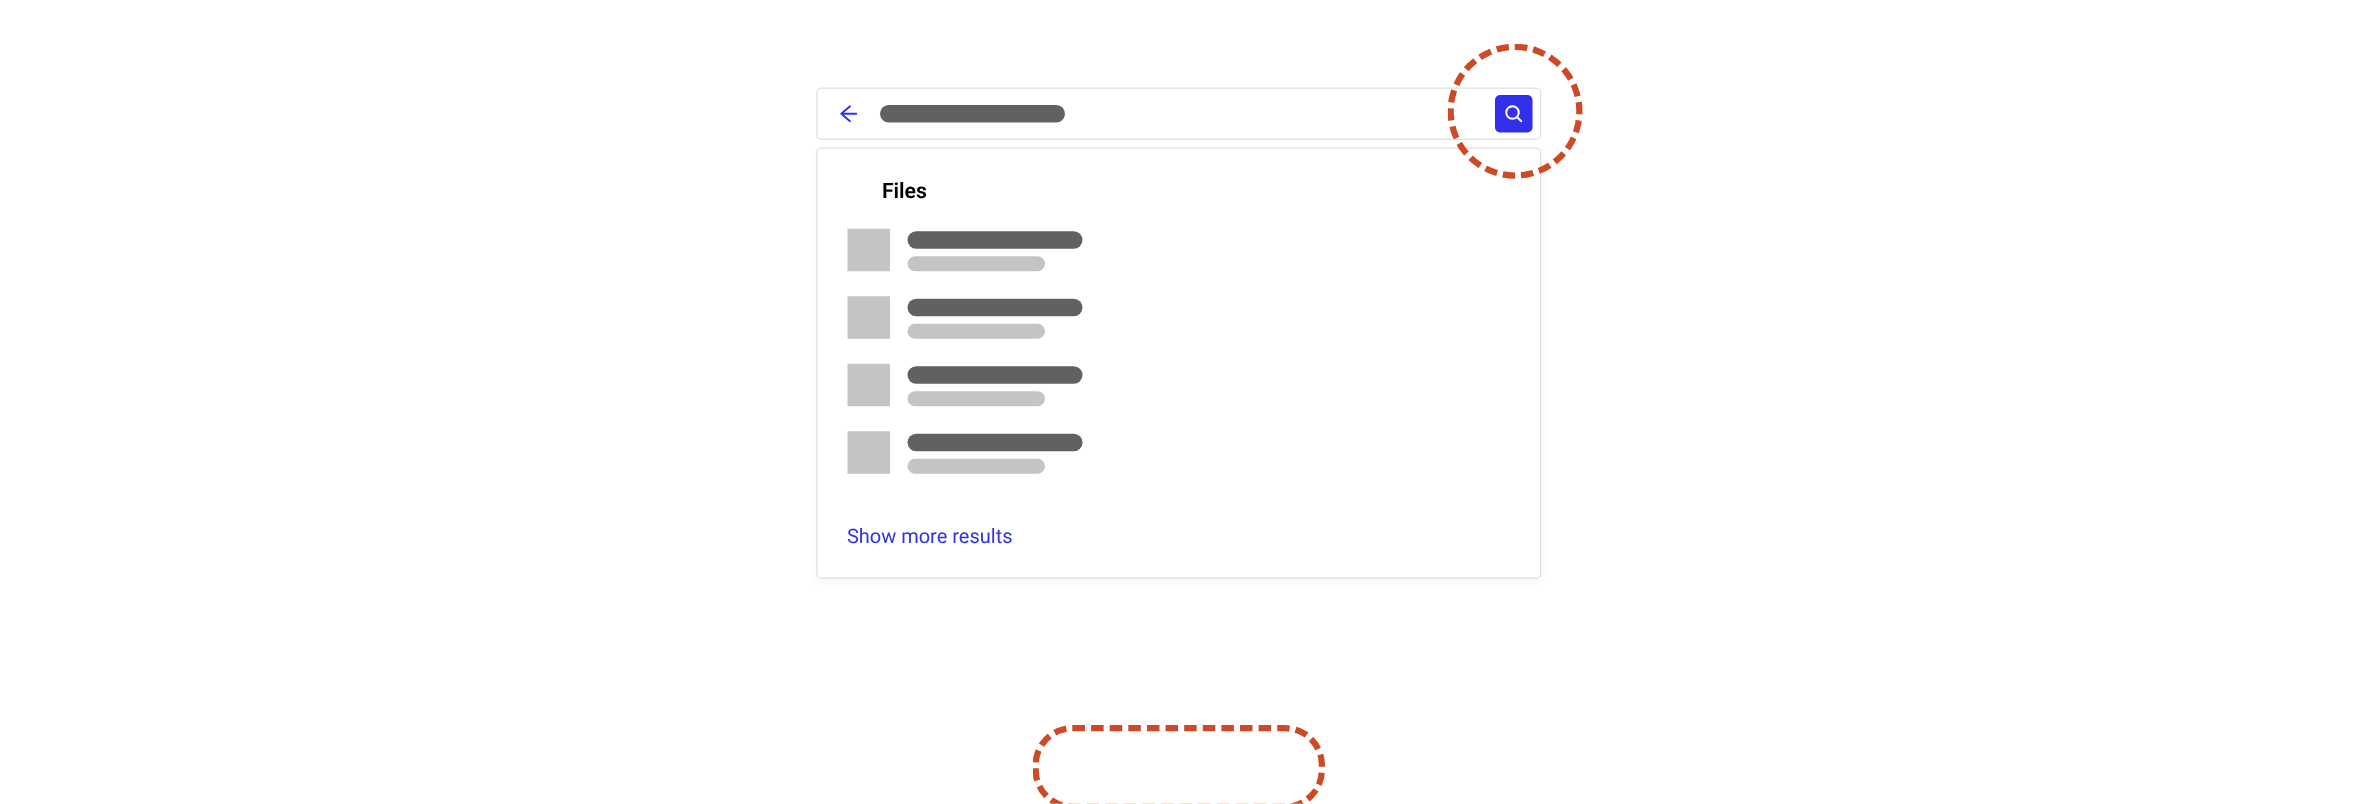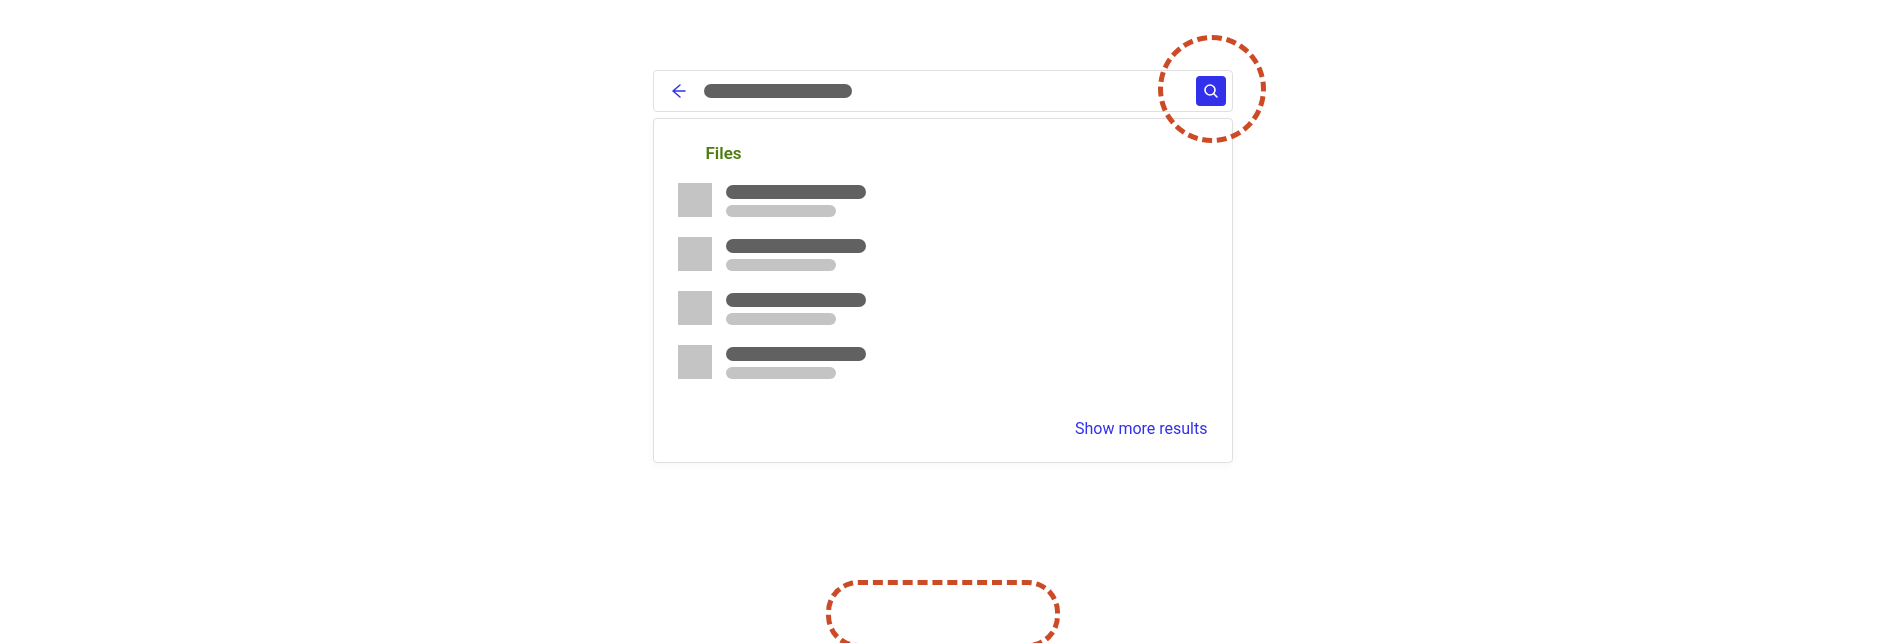--- a/index.html
+++ b/index.html
@@ -70,21 +70,21 @@
       border: 1px solid #e0e0e0;
       border-radius: 4px;
       background: #ffffff;
       padding: 24px;
       box-shadow: 0 2px 8px rgba(0,0,0,0.04);
     }
     
     .section-title {
       font-size: 17px;
       font-weight: 600;
-      color: #4d7c0f;
+      color: #000000;
       margin-bottom: 20px;
       padding-left: 28px;
     }
     
     .file-list {
       display: flex;
       flex-direction: column;
       gap: 20px;
     }
     
@@ -115,21 +115,21 @@
     }
     
     .file-subtitle-bar {
       height: 12px;
       width: 110px;
       background: #c4c4c4;
       border-radius: 6px;
     }
     
     .show-more {
-      text-align: right;
+      text-align: left;
       margin-top: 32px;
       padding: 8px 0 0 0;
     }
     
     .show-more a {
       color: #3230ea;
       font-size: 16px;
       text-decoration: none;
       cursor: pointer;
     }

